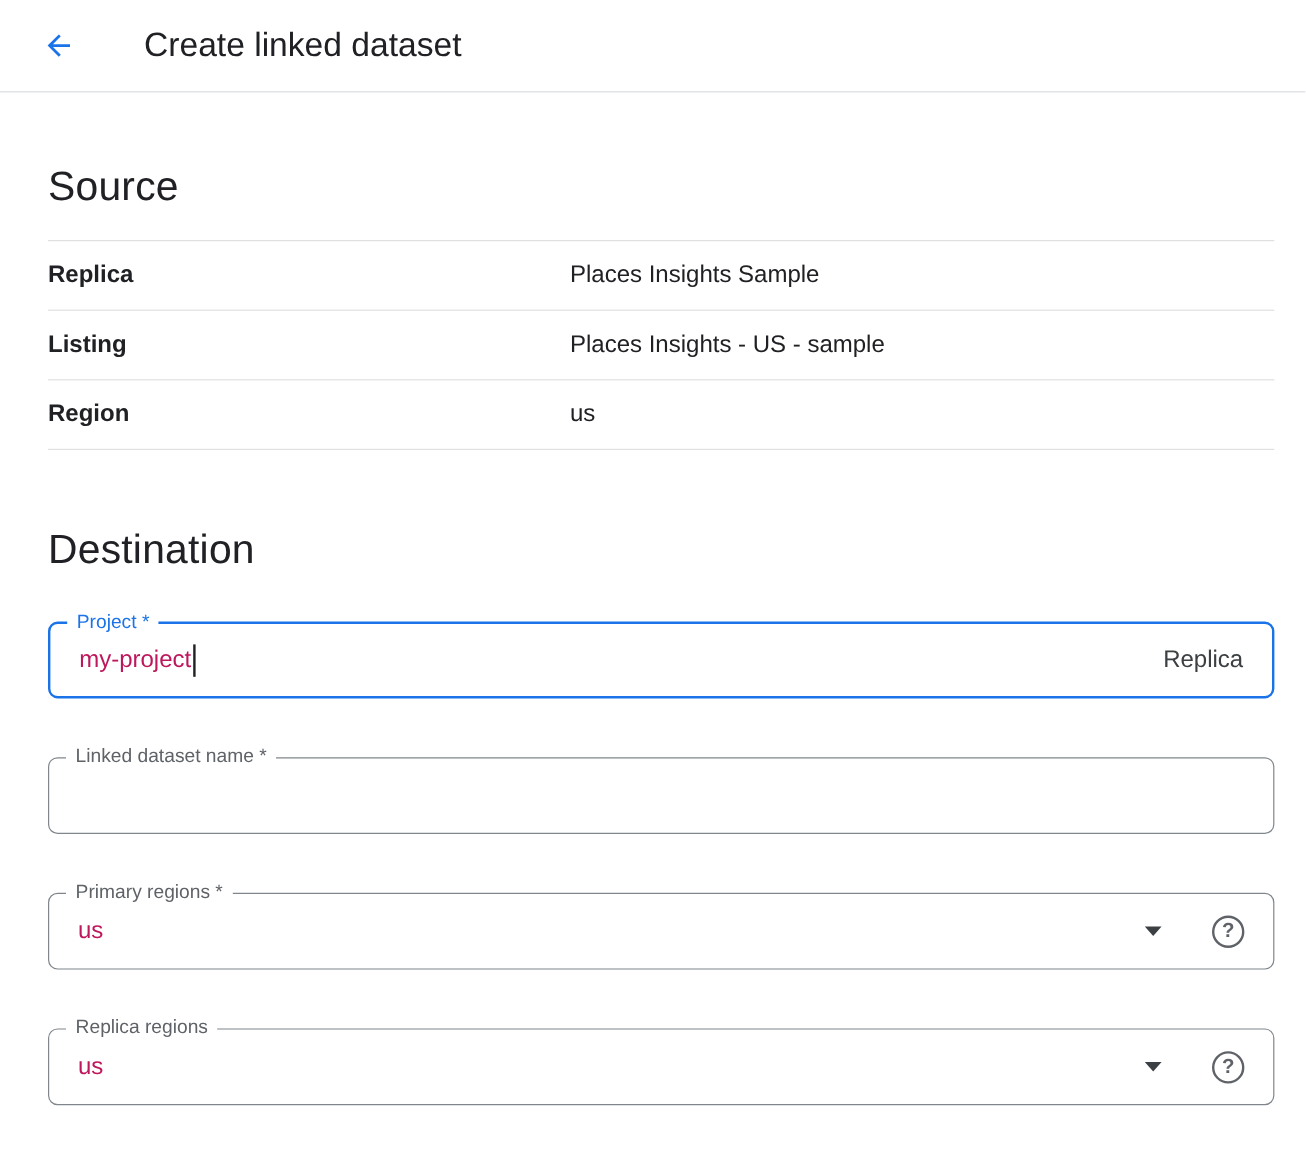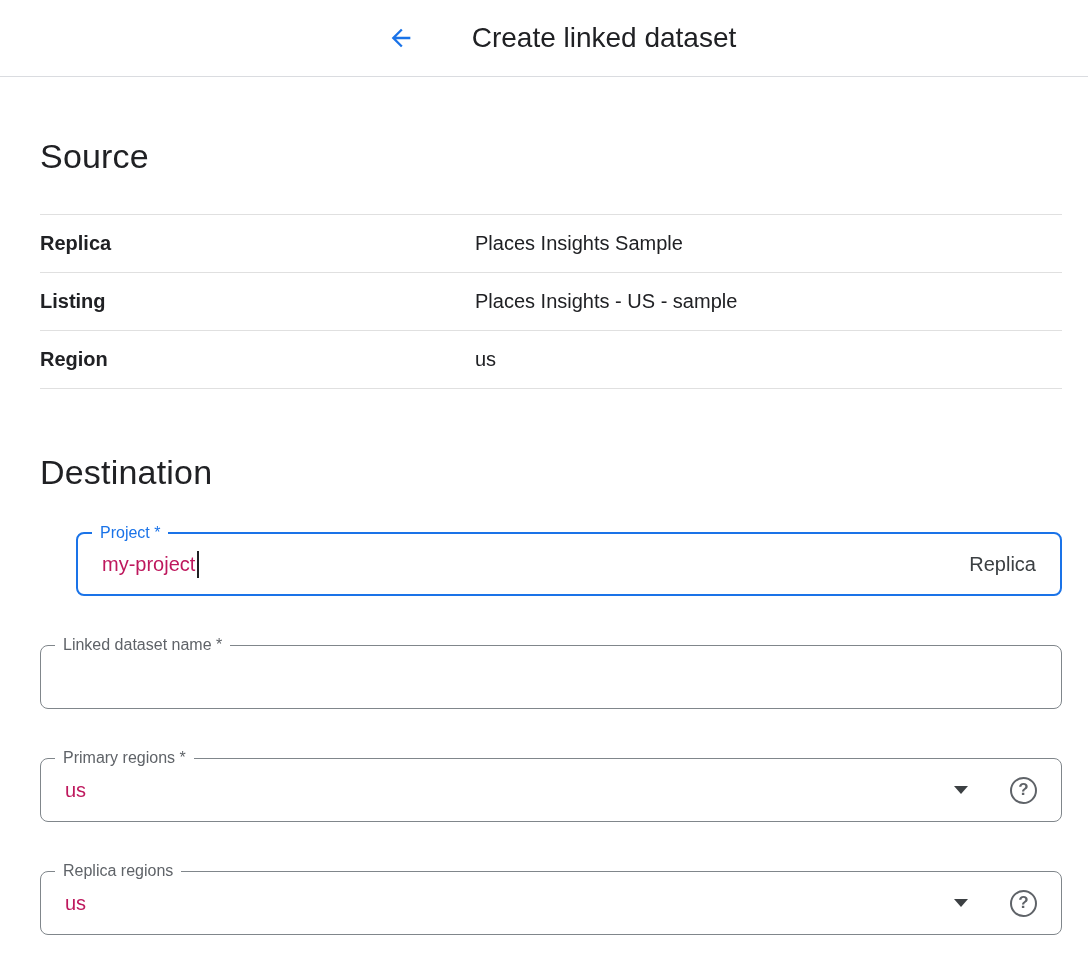--- a/index.html
+++ b/index.html
@@ -11,42 +11,41 @@
     color: #202124;
     overflow: hidden;
   }
   .header {
     height: 77px;
     display: flex;
     align-items: center;
     padding-left: 34px;
     border-bottom: 1px solid #dadce0;
     background: #fff;
-    justify-content: center;
   }
   .back-btn {
     width: 30px; height: 30px;
     border: none; background: none; cursor: pointer;
     display: flex; align-items: center; justify-content: center;
     padding: 0;
   }
   .title {
     font-size: 28px;
     font-weight: 400;
     color: #202124;
     margin-left: 56px;
   }
   .content { padding: 0 26px 30px 40px; }
   .section-heading {
     font-size: 34px;
     font-weight: 400;
     color: #202124;
     letter-spacing: 0.2px;
   }
-  #source-heading { margin-top: 60px; margin-bottom: 38px; }
+  #source-heading { margin-top: 60px; margin-bottom: 24px; }
   #dest-heading   { margin-top: 64px; margin-bottom: 40px; }
   .kv-table { width: 100%; border-top: 1px solid #e0e0e0; }
   .kv-row {
     display: flex;
     align-items: center;
     height: 58px;
     border-bottom: 1px solid #e0e0e0;
     font-size: 20px;
   }
   .kv-label { width: 435px; font-weight: 600; color: #202124; }
@@ -55,21 +54,21 @@
     position: relative;
     height: 64px;
     border: 1px solid #80868b;
     border-radius: 8px;
     display: flex;
     align-items: center;
     padding: 0 24px;
     margin-bottom: 49px;
     background: #fff;
   }
-  .field.focused { border: 2px solid #1a73e8; margin-left: 36px; }
+  .field.focused { border: 2px solid #1a73e8; }
   .field-label {
     position: absolute;
     top: -11px;
     left: 14px;
     background: #fff;
     padding: 0 8px;
     font-size: 16px;
     color: #5f6368;
     white-space: nowrap;
     line-height: 20px;

